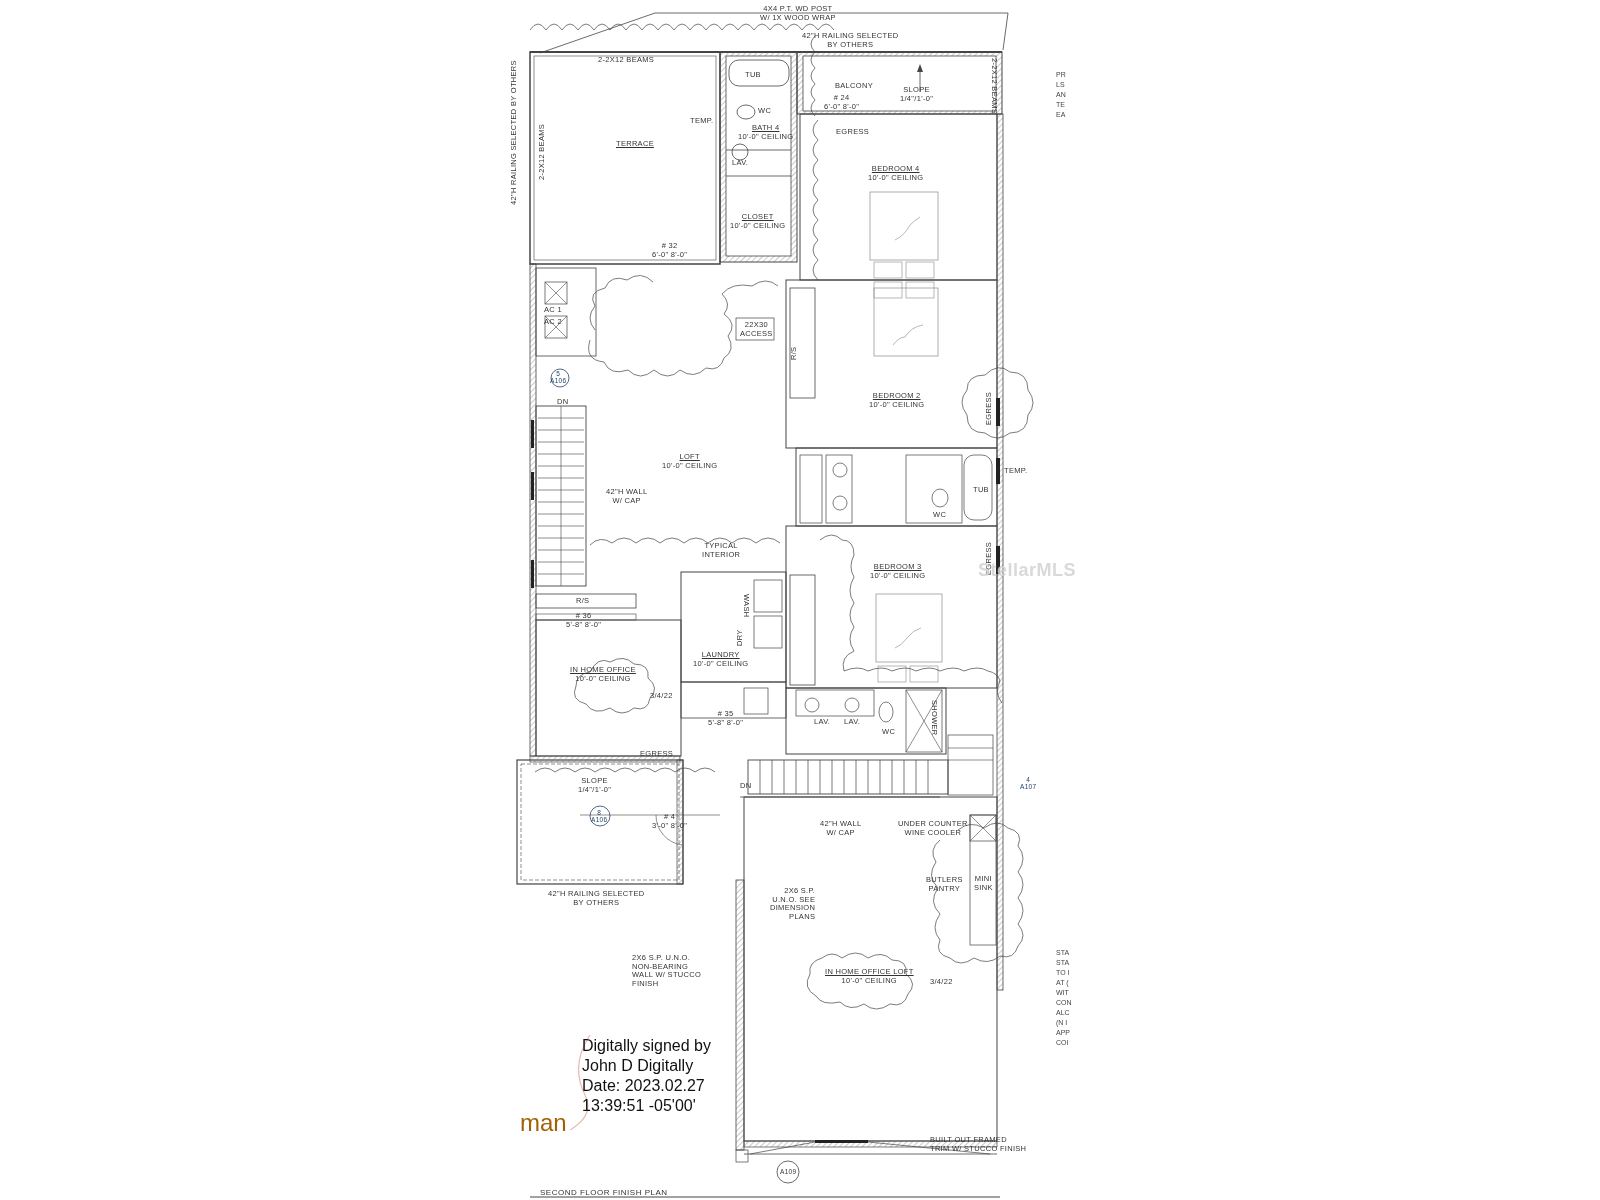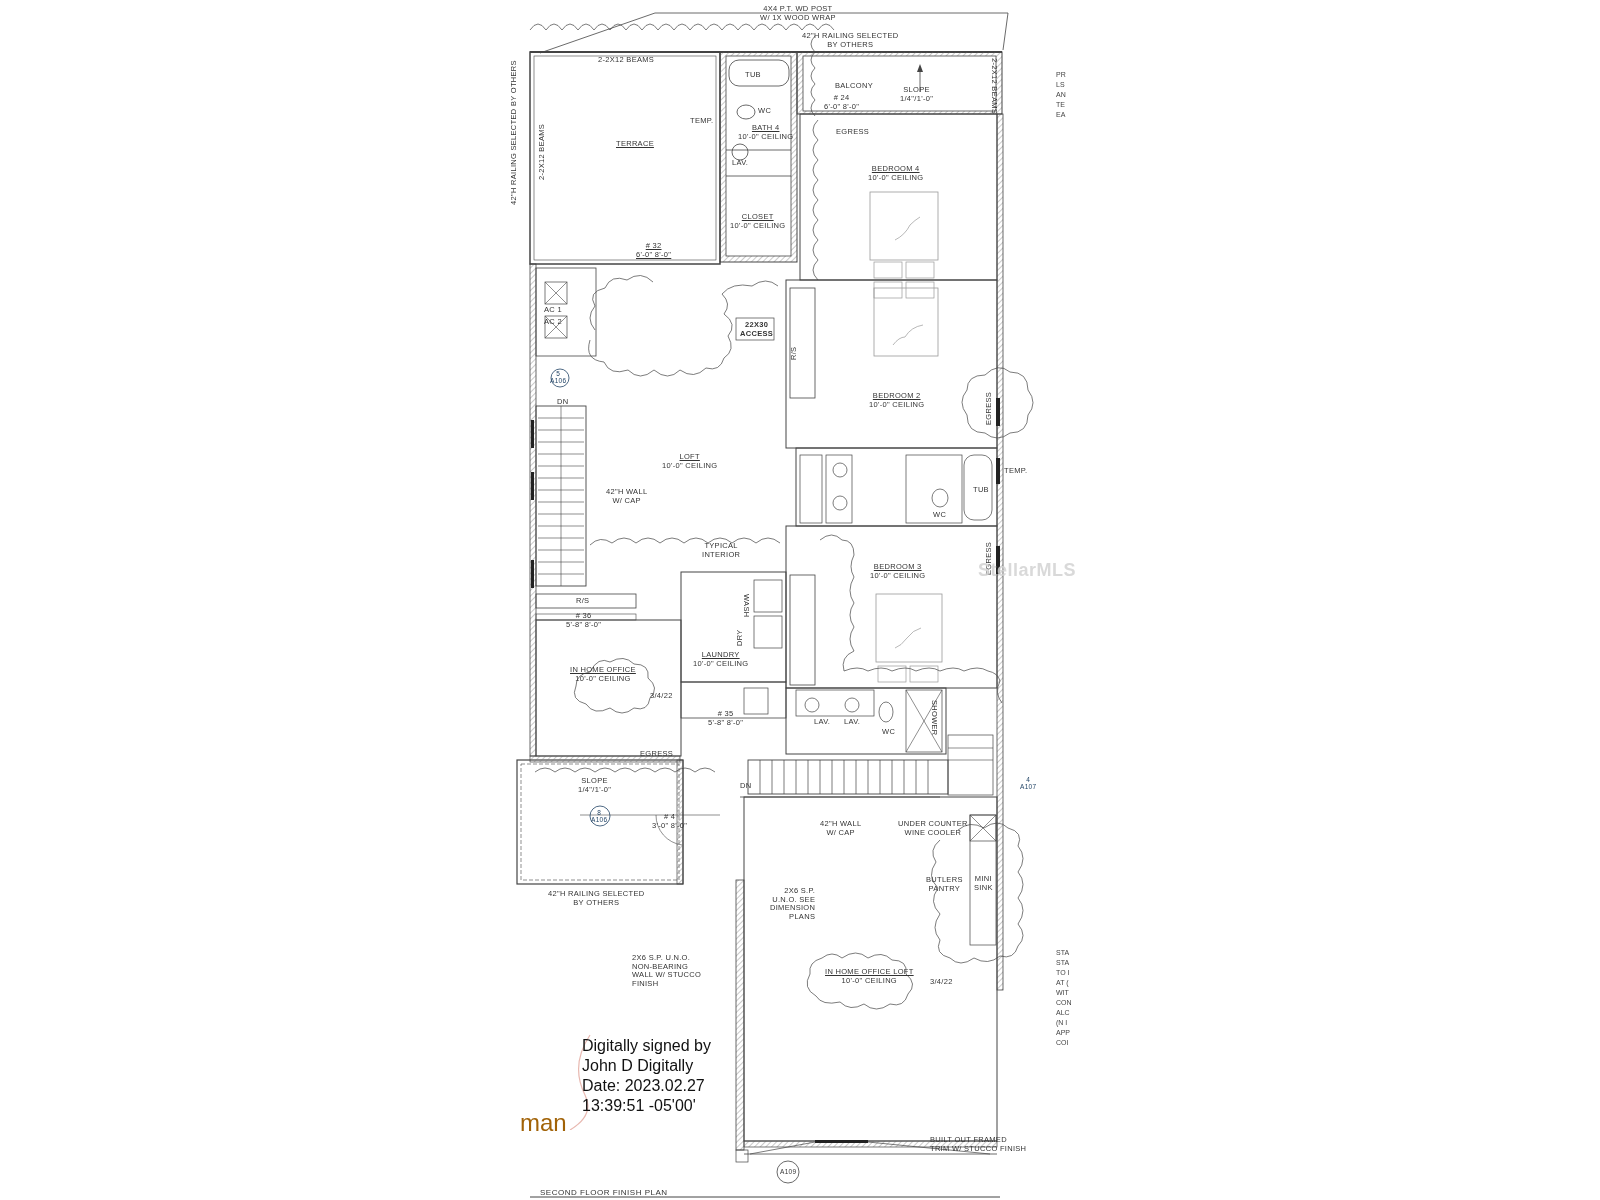--- a/index.html
+++ b/index.html
@@ -202,39 +202,39 @@
 </svg>
 
 <div class="lbl" style="left:760px;top:5px;"><span>4x4 P.T. WD POST</span><br><span>W/ 1x WOOD WRAP</span></div>
 <div class="lbl" style="left:802px;top:32px;"><span>42"H RAILING SELECTED</span><br><span>BY OTHERS</span></div>
 <div class="lbl" style="left:598px;top:56px;">2-2x12 BEAMS</div>
 <div class="lbl vert" style="left:538px;top:180px;">2-2x12 BEAMS</div>
 <div class="lbl vert90" style="left:998px;top:58px;">2-2x12 BEAMS</div>
 <div class="lbl vert" style="left:510px;top:205px;"><span>42"H RAILING SELECTED</span> <span>BY OTHERS</span></div>
 
 <div class="lbl room" style="left:610px;top:140px;margin-left:6px;">TERRACE</div>
-<div class="lbl" style="left:636px;top:242px;text-decoration:underline;"><span># 32</span><br><span>6'-0" 8'-0"</span></div>
+<div class="lbl" style="left:652px;top:242px;"><span># 32</span><br><span>6'-0" 8'-0"</span></div>
 
 <div class="lbl" style="left:745px;top:71px;">TUB</div>
 <div class="lbl" style="left:758px;top:107px;">WC</div>
 <div class="lbl" style="left:690px;top:117px;">TEMP.</div>
 <div class="lbl" style="left:738px;top:124px;"><span class="room" style="text-decoration:underline">BATH 4</span><br><span>10'-0" CEILING</span></div>
 <div class="lbl" style="left:732px;top:159px;">LAV.</div>
 <div class="lbl" style="left:730px;top:213px;"><span style="text-decoration:underline">CLOSET</span><br><span>10'-0" CEILING</span></div>
 
 <div class="lbl" style="left:835px;top:82px;">BALCONY</div>
 <div class="lbl" style="left:824px;top:94px;"><span># 24</span><br><span>6'-0" 8'-0"</span></div>
 <div class="lbl" style="left:900px;top:86px;"><span>SLOPE</span><br><span>1/4"/1'-0"</span></div>
 <div class="lbl" style="left:836px;top:128px;">EGRESS</div>
 
 <div class="lbl" style="left:868px;top:165px;"><span style="text-decoration:underline">BEDROOM 4</span><br><span>10'-0" CEILING</span></div>
 
 <div class="lbl" style="left:544px;top:284px;margin-top:22px;">AC 1</div>
 <div class="lbl" style="left:544px;top:318px;">AC 2</div>
-<div class="lbl" style="left:740px;top:321px;font-weight:bold;"><span>22x30</span><br><span>ACCESS</span></div>
+<div class="lbl" style="left:740px;top:321px;"><span>22x30</span><br><span>ACCESS</span></div>
 <div class="lbl" style="left:550px;top:370px;color:#246;font-size:6.5px;"><span>5</span><br><span>A106</span></div>
 
 <div class="lbl" style="left:869px;top:392px;"><span style="text-decoration:underline">BEDROOM 2</span><br><span>10'-0" CEILING</span></div>
 <div class="lbl vert" style="left:985px;top:425px;">EGRESS</div>
 <div class="lbl vert" style="left:790px;top:360px;">R/S</div>
 
 <div class="lbl" style="left:557px;top:398px;">DN</div>
 <div class="lbl" style="left:606px;top:488px;"><span>42"H WALL</span><br><span>W/ CAP</span></div>
 <div class="lbl" style="left:662px;top:453px;"><span style="text-decoration:underline">LOFT</span><br><span>10'-0" CEILING</span></div>
 <div class="lbl" style="left:702px;top:542px;"><span>TYPICAL</span><br><span>INTERIOR</span></div>

